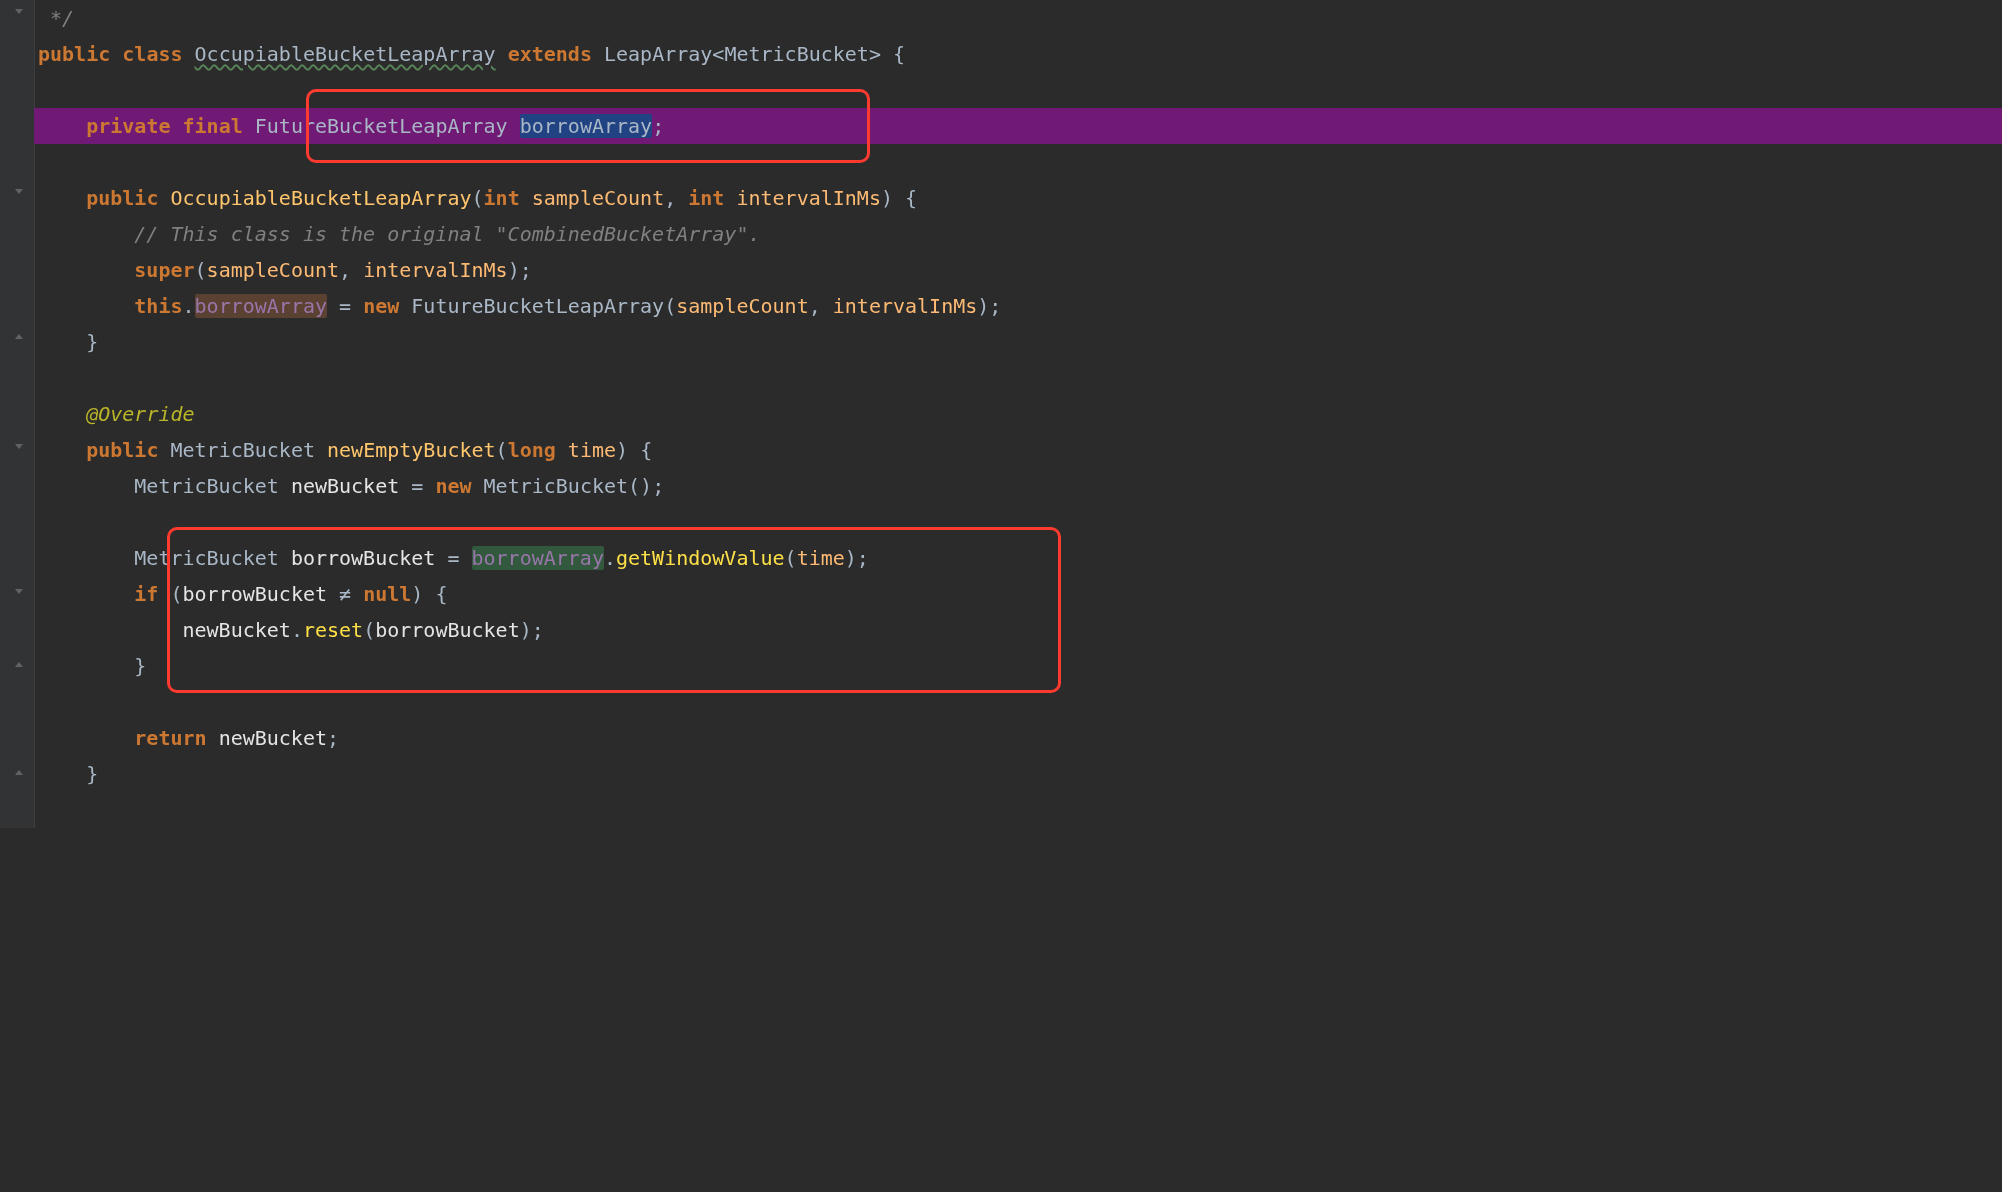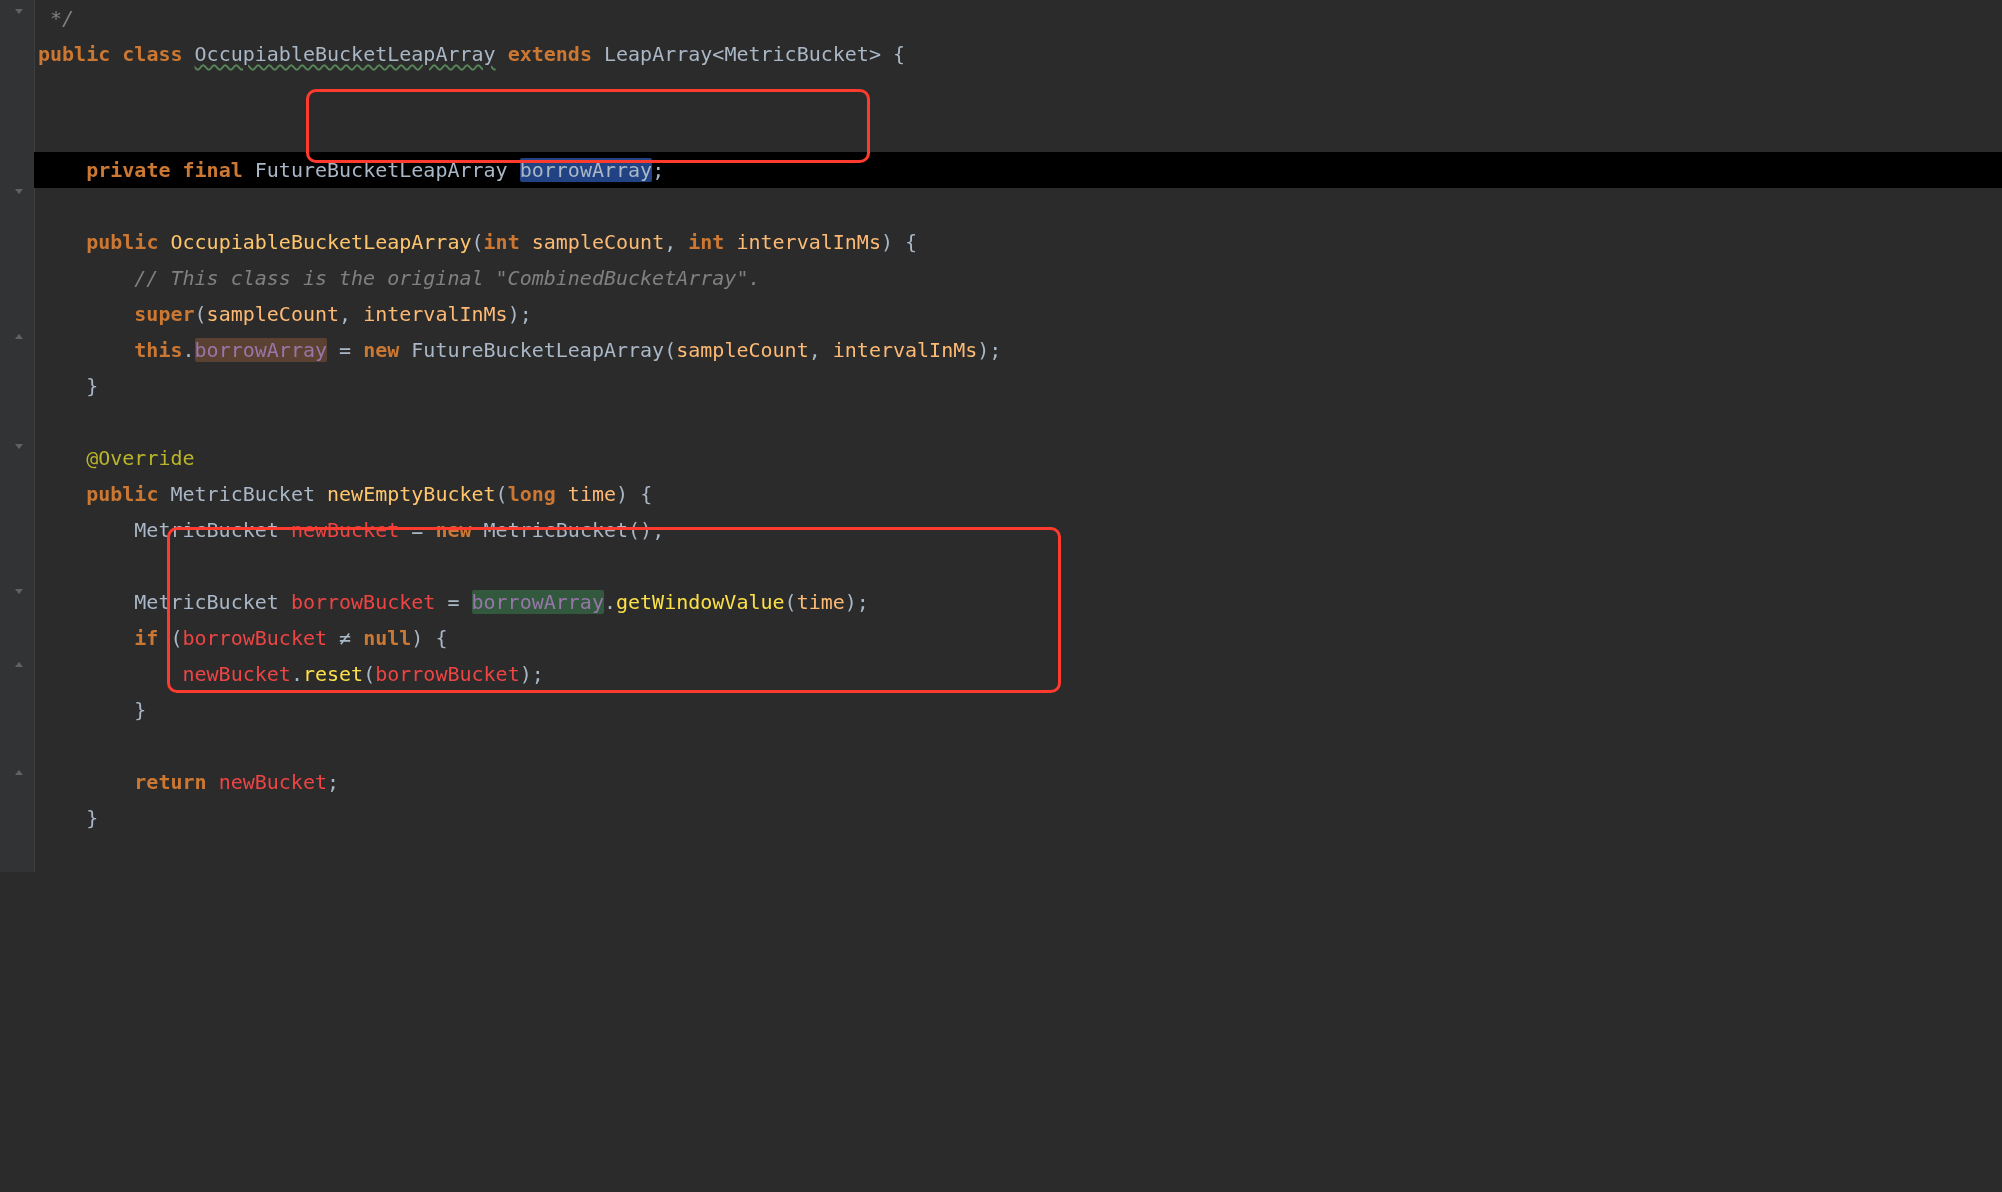--- a/index.html
+++ b/index.html
@@ -41,30 +41,29 @@
     padding-top: 0;
     padding-left: 0;
     white-space: pre;
   }
   .line {
     display: block;
     position: relative;
     padding-left: 4px;
   }
   .line.highlighted {
-    background: #000000;
-    margin-top: 44px;
+    background: #701a75;
   }
   .kw   { color: #cc7832; font-weight: bold; }
-  .name { color: #ef4444; }
+  .name { color: #e5e5e5; }
   .cls  { color: #a9b7c6; }
   .method-decl { color: #ffc66d; }   
   .call { color: #fde047; }
   .cmt  { color: #808080; font-style: italic; }
-  .anno { color: #bbb529; }          
+  .anno { color: #bbb529; font-style: italic; }          
   .field{ color: #9876aa; }          
   .punct{ color: #a9b7c6; }
   .param{ color: #fdba74; }
   .underline-green { text-decoration: underline; text-decoration-style: wavy; text-decoration-color: #588558; text-underline-offset: 3px; }
   .sel {
     background: #214283;
     color: #a9b7c6;
     padding: 0 0px;
     border-radius: 2px;
   }

